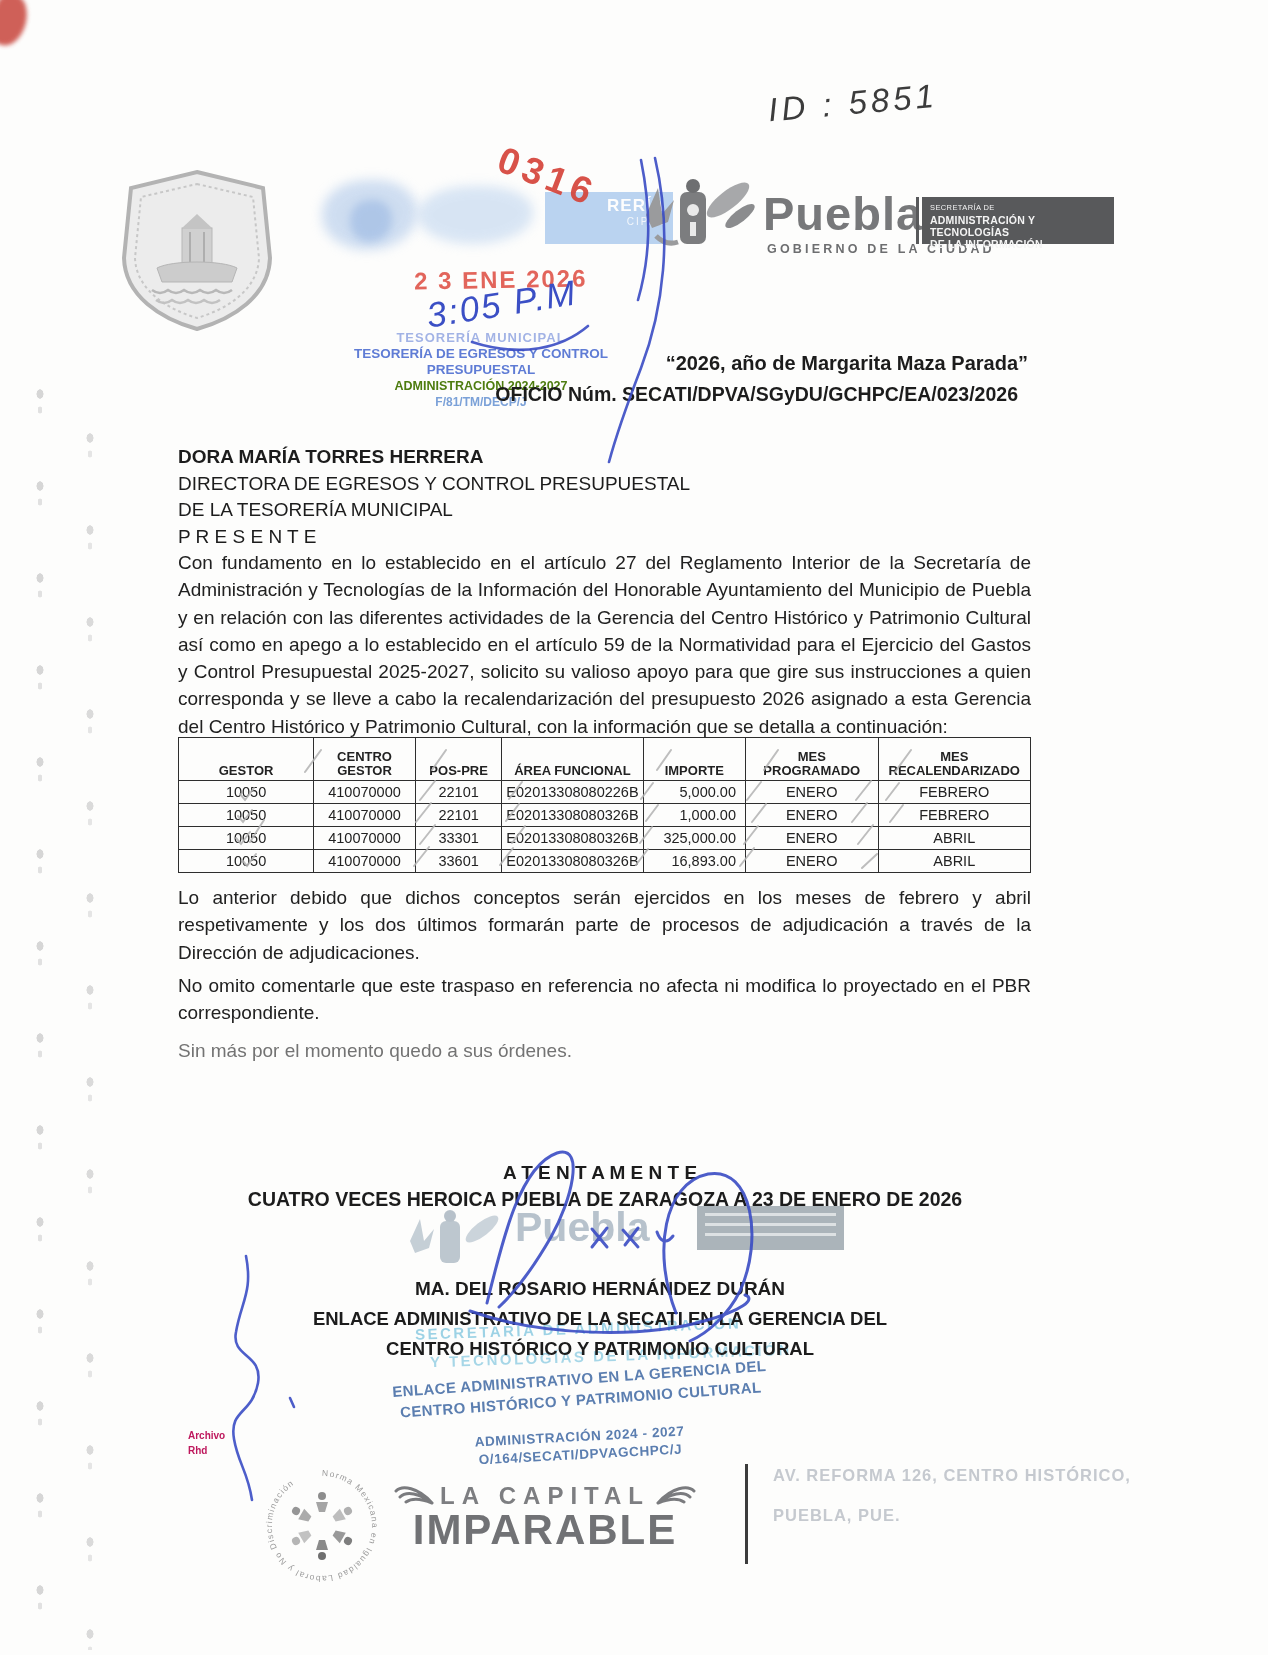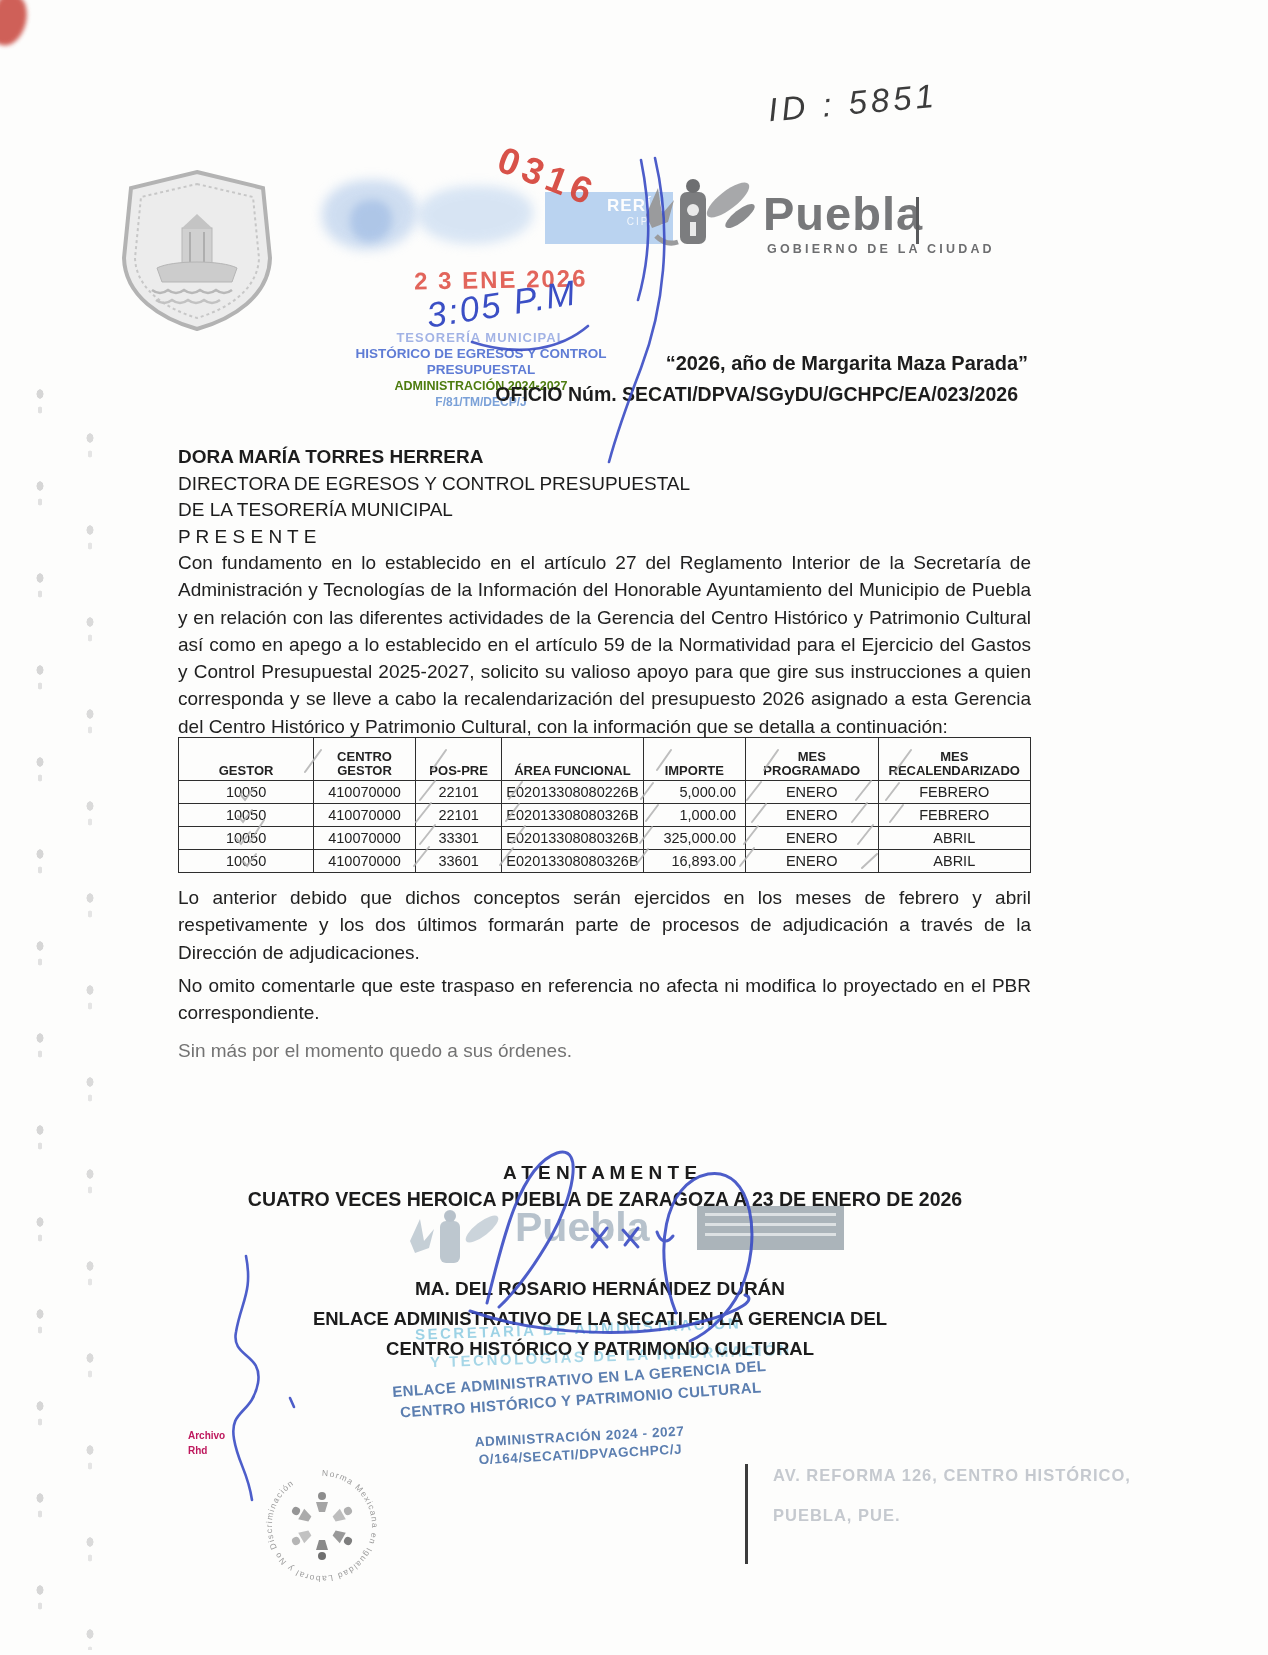--- a/index.html
+++ b/index.html
@@ -130,39 +130,44 @@
     <div class="banner-big">RERÍA</div>
     <div class="banner-small">CIPAL</div>
   </div>
 
   <div class="abs folio-red">0316</div>
   <div class="abs date-red">2 3 ENE 2026</div>
   <div class="abs hand-time">3:05 P.M</div>
 
   <div class="abs tes-stamp">
     <div class="tes-l1">TESORERÍA MUNICIPAL</div>
-    <div class="tes-l2">HISTÓRICO DE EGRESOS Y CONTROL</div>
+    <div class="tes-l2">TESORERÍA DE EGRESOS Y CONTROL</div>
     <div class="tes-l3">PRESUPUESTAL</div>
     <div class="tes-l4">ADMINISTRACIÓN 2024-2027</div>
     <div class="tes-l5">F/81/TM/DECP/J</div>
   </div>
 
   <svg class="abs pue-icons" width="135" height="95" viewBox="0 0 135 95">
     <path d="M18 45 L30 18 L34 44 L46 30 L40 52 L24 58 Z" fill="#9a9b9d"></path>
     <rect x="52" y="22" width="26" height="52" rx="7" fill="#7c7d7f"></rect>
     <circle cx="65" cy="16" r="7" fill="#6e6f71"></circle>
     <circle cx="65" cy="40" r="6" fill="#e9e9e9"></circle>
     <rect x="62" y="52" width="6" height="14" fill="#e9e9e9"></rect>
     <ellipse cx="100" cy="30" rx="26" ry="9" fill="#a7a8aa" transform="rotate(-38 100 30)"></ellipse>
     <ellipse cx="112" cy="46" rx="18" ry="6" fill="#8b8c8e" transform="rotate(-38 112 46)"></ellipse>
     <path d="M28 66 q10 10 22 6" stroke="#9a9b9d" stroke-width="5" fill="none"></path>
   </svg>
   <div class="abs wordmark">Puebla</div>
   <div class="abs wordsub">GOBIERNO DE LA CIUDAD</div>
   <div class="abs hdr-divider"></div>
+  <div class="abs sec-box">
+    <div class="s1">SECRETARÍA DE</div>
+    <div class="s2">ADMINISTRACIÓN Y TECNOLOGÍAS</div>
+    <div class="s3">DE LA INFORMACIÓN</div>
+  </div>
 
   <div class="abs year-quote">“2026, año de Margarita Maza Parada”</div>
   <div class="abs oficio">OFICIO Núm.  SECATI/DPVA/SGyDU/GCHPC/EA/023/2026</div>
 
   <div class="abs recipient">
     <div class="rname">DORA MARÍA TORRES HERRERA</div>
     <div>DIRECTORA DE EGRESOS Y CONTROL PRESUPUESTAL</div>
     <div>DE LA TESORERÍA MUNICIPAL</div>
     <div>P R E S E N T E</div>
   </div>
@@ -300,20 +305,32 @@
           <circle cx="66" cy="36" r="4" fill="#b5b5b5"></circle>
           <path d="M60 42 L72 42 L69 52 L63 52 Z" fill="#c2c2c2"></path>
         </g>
       <g transform="rotate(300 66 66)">
           <circle cx="66" cy="36" r="4" fill="#969696"></circle>
           <path d="M60 42 L72 42 L69 52 L63 52 Z" fill="#ababab"></path>
         </g>
     </g>
   </svg>
 
+  <div class="abs capital">
+    <div class="cap-row">
+      <svg width="40" height="26" viewBox="0 0 40 26">
+        <path d="M38 20 C24 4 8 2 2 8 M38 20 C26 10 12 8 6 14 M38 20 C28 16 18 15 12 19" stroke="#7a7b7e" stroke-width="3" fill="none" stroke-linecap="round"></path>
+      </svg>
+      <span class="cap1">LA CAPITAL</span>
+      <svg width="40" height="26" viewBox="0 0 40 26" style="transform:scaleX(-1)">
+        <path d="M38 20 C24 4 8 2 2 8 M38 20 C26 10 12 8 6 14 M38 20 C28 16 18 15 12 19" stroke="#7a7b7e" stroke-width="3" fill="none" stroke-linecap="round"></path>
+      </svg>
+    </div>
+    <div class="cap2">IMPARABLE</div>
+  </div>
 
   <div class="abs foot-divider"></div>
   <div class="abs addr1">AV. REFORMA 126, CENTRO HISTÓRICO,</div>
   <div class="abs addr2">PUEBLA, PUE.</div>
 
   <svg class="abs ink-overlay" width="1268" height="1655" viewBox="0 0 1268 1655">
     <g stroke="#3a4cc4" stroke-width="2.6" fill="none" stroke-linecap="round" opacity=".9">
       <path d="M655 158 C 673 235 663 310 641 368 C 628 402 617 432 609 462"></path>
       <path d="M641 160 C 652 215 650 258 638 300"></path>
       <path d="M472 342 C 522 358 562 348 588 326"></path>

